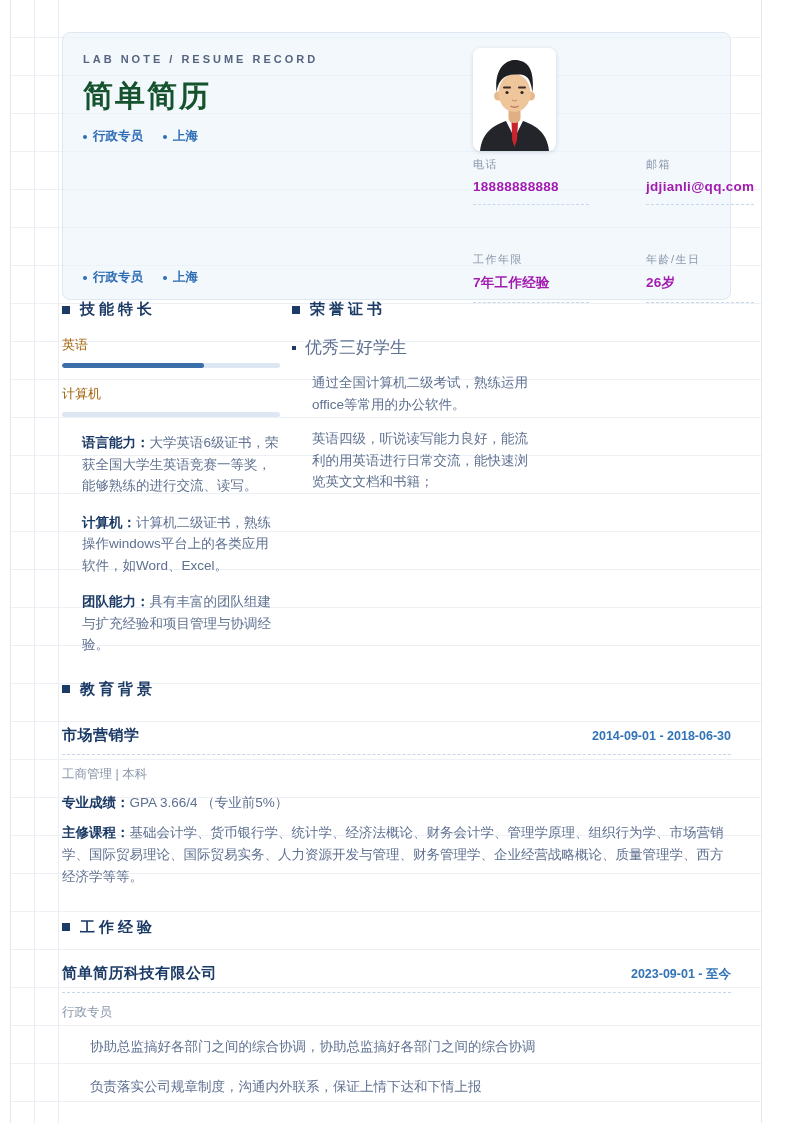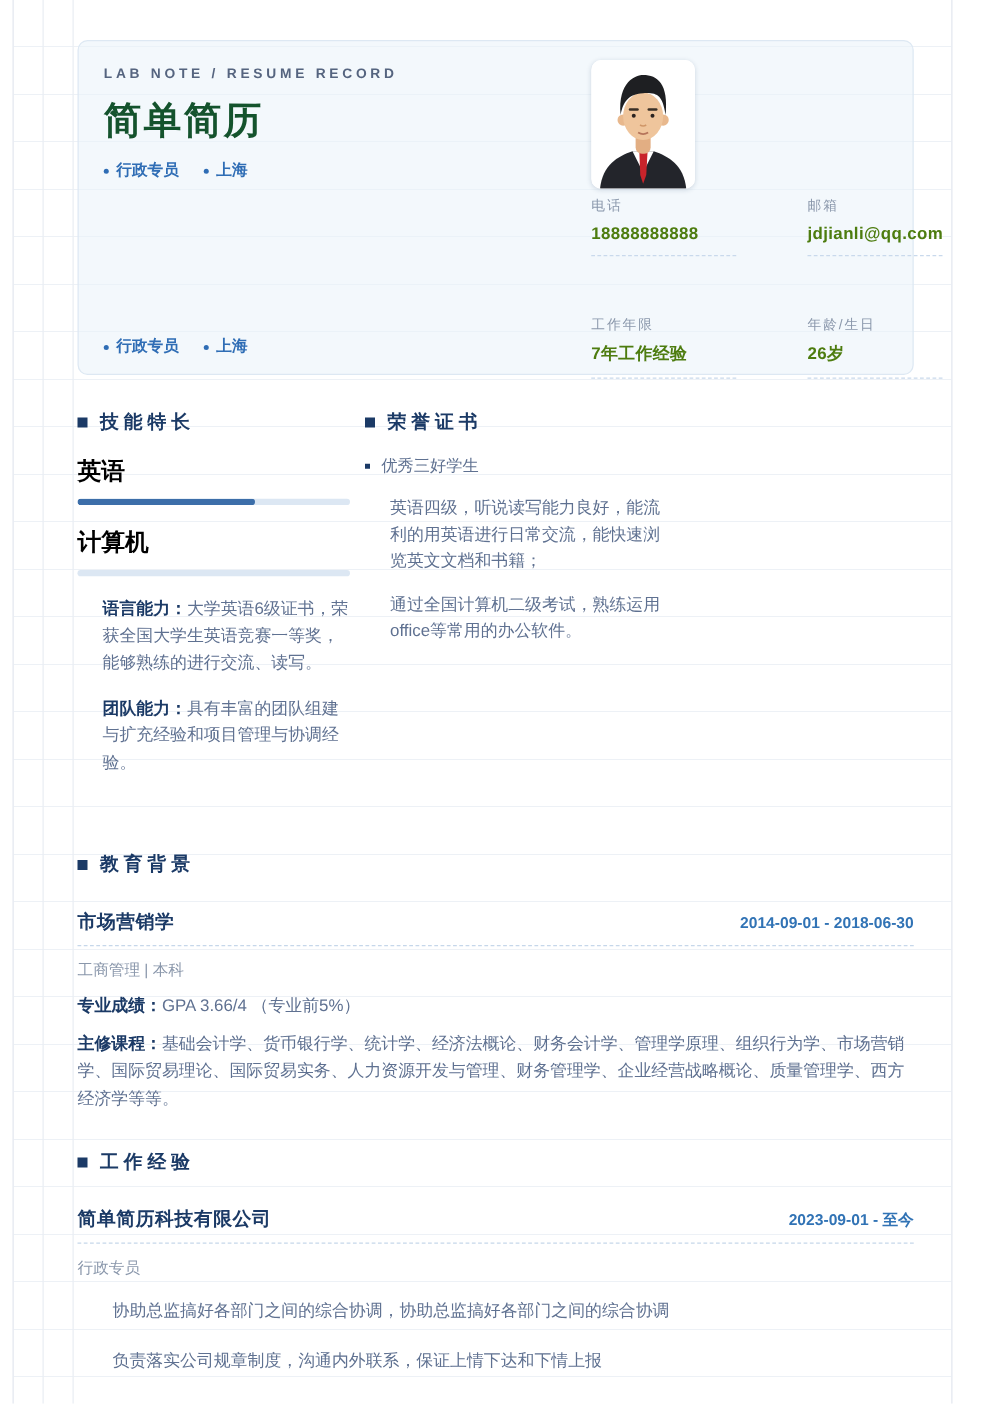--- a/index.html
+++ b/index.html
@@ -36,39 +36,39 @@
   .photo{
     position:absolute;left:410px;top:15px;width:83px;height:103px;border-radius:8px;
     background:#ffffff;box-shadow:0 1px 4px rgba(30,60,100,.18);overflow:hidden;
   }
   .contact{
     position:absolute;left:410px;right:16px;top:124px;
     display:grid;grid-template-columns:126px 1fr;column-gap:0;row-gap:9px;gap:47px;
   }
   .ccell{padding-bottom:10px;border-bottom:1px dashed #c9d9ec;margin-right:10px;}
   .clabel{font-size:11px;color:#8a97ab;letter-spacing:1.5px;}
-  .cvalue{margin-top:7px;font-size:13.5px;font-weight:bold;color:#4d7c0f;letter-spacing:.3px;}
+  .cvalue{margin-top:7px;font-size:13.5px;font-weight:bold;color:#a21caf;letter-spacing:.3px;}
 
   
   .section-head{display:flex;align-items:center;gap:10px;}
   .sq{width:8px;height:8px;background:#1b3a66;flex:0 0 auto;}
   .section-head .t{font-size:15px;font-weight:bold;color:#1b3a66;letter-spacing:4px;}
 
-  .columns{display:flex;margin-top:28px;min-height:330px;}
+  .columns{display:flex;min-height:330px;}
   .col-left{width:218px;flex:0 0 auto;}
   .col-right{width:238px;margin-left:12px;flex:0 0 auto;}
 
-  .skill-name{margin-top:17px;font-size:19px;font-weight:bold;color:#000000;}
+  .skill-name{margin-top:17px;font-size:13px;font-weight:normal;color:#a16207;}
   .bar{margin-top:9px;height:5px;background:#dce7f3;border-radius:3px;overflow:hidden;}
   .bar .fill{height:100%;background:#3c6ea9;border-radius:3px;}
 
   .detail{margin:15px 0 0 20px;font-size:13.5px;line-height:21.5px;color:#5f7191;}
   .detail b{color:#1b3a66;}
 
-  .honor-item{display:flex;align-items:center;gap:9px;margin-top:17px;font-size:13px;color:#5f7191;}
+  .honor-item{display:flex;align-items:center;gap:9px;margin-top:17px;font-size:17px;color:#5f7191;}
   .sq2{width:4px;height:4px;background:#1b3a66;flex:0 0 auto;}
   .hpara{margin:13px 0 0 20px;font-size:13.5px;line-height:21.5px;color:#5f7191;}
 
   .section{margin-top:24px;}
   .section.work{margin-top:30px;}
   .entry-head{display:flex;justify-content:space-between;align-items:baseline;margin-top:27px;}
   .entry-name{font-size:15px;font-weight:bold;color:#1b3a66;letter-spacing:.5px;}
   .entry-date{font-size:12.5px;font-weight:bold;color:#3173b5;}
   .entry-div{border-bottom:1px dashed #c6d7ea;margin-top:9px;}
   .entry-sub{margin-top:11px;font-size:12.5px;color:#8a97ab;}
@@ -169,37 +169,40 @@
 
       <div class="skill-name">计算机</div>
       <div class="bar">
         <div class="fill" style="width: 0%;"></div>
       </div>
 
       <div class="detail">
         <b>语言能力：</b><span>大学英语6级证书，荣获全国大学生英语竞赛一等奖，能够熟练的进行交流、读写。</span>
       </div>
       <div class="detail">
+        <b>计算机：</b><span>计算机二级证书，熟练操作windows平台上的各类应用软件，如Word、Excel。</span>
+      </div>
+      <div class="detail">
         <b>团队能力：</b><span>具有丰富的团队组建与扩充经验和项目管理与协调经验。</span>
       </div>
     </div>
 
     <div class="col-right">
       <div class="section-head">
         <span class="sq"></span>
         <span class="t">荣誉证书</span>
       </div>
 
       <div class="honor-item">
         <span class="sq2"></span>
         <span>优秀三好学生</span>
       </div>
 
+      <div class="hpara">通过全国计算机二级考试，熟练运用office等常用的办公软件。</div>
       <div class="hpara">英语四级，听说读写能力良好，能流利的用英语进行日常交流，能快速浏览英文文档和书籍；</div>
-      <div class="hpara">通过全国计算机二级考试，熟练运用office等常用的办公软件。</div>
     </div>
   </div>
 
   <div class="section">
     <div class="section-head">
       <span class="sq"></span>
       <span class="t">教育背景</span>
     </div>
     <div class="entry-head">
       <span class="entry-name">市场营销学</span>

